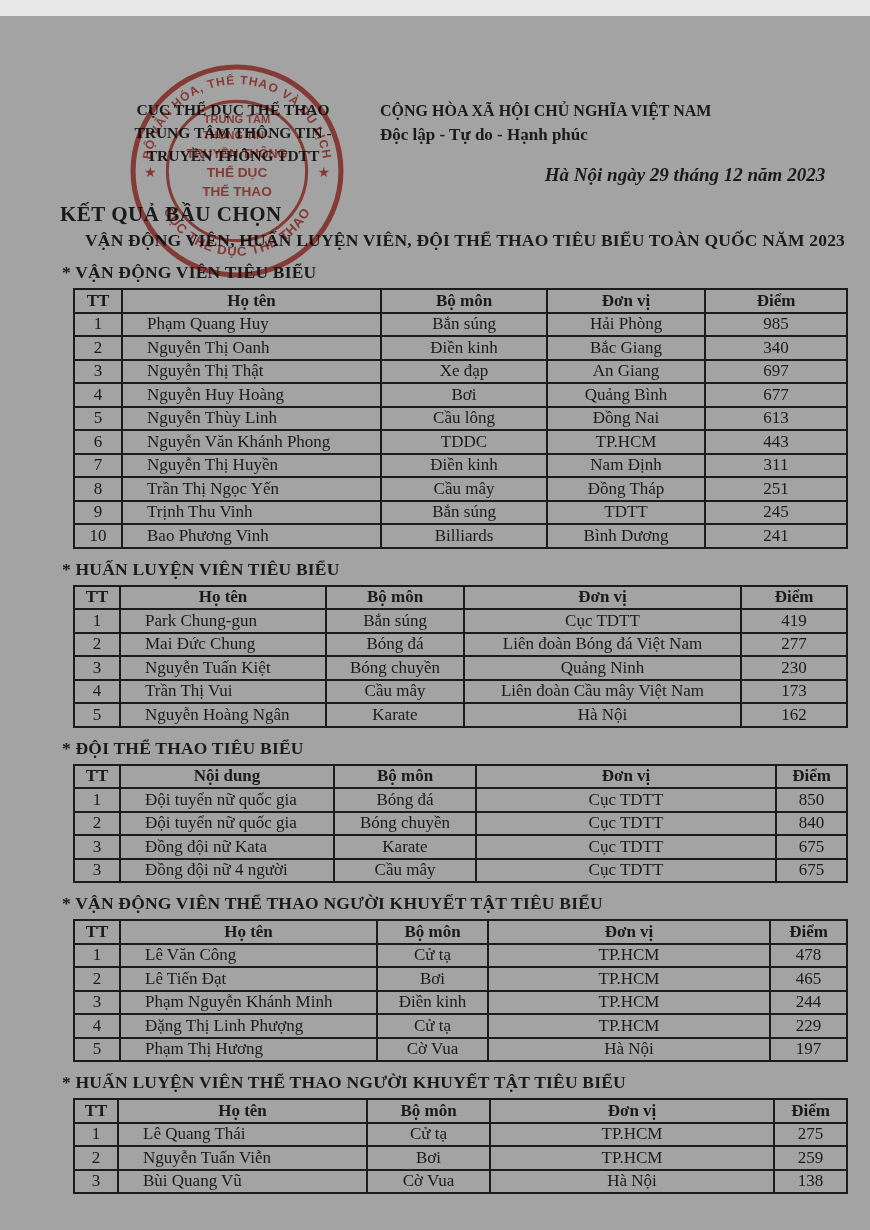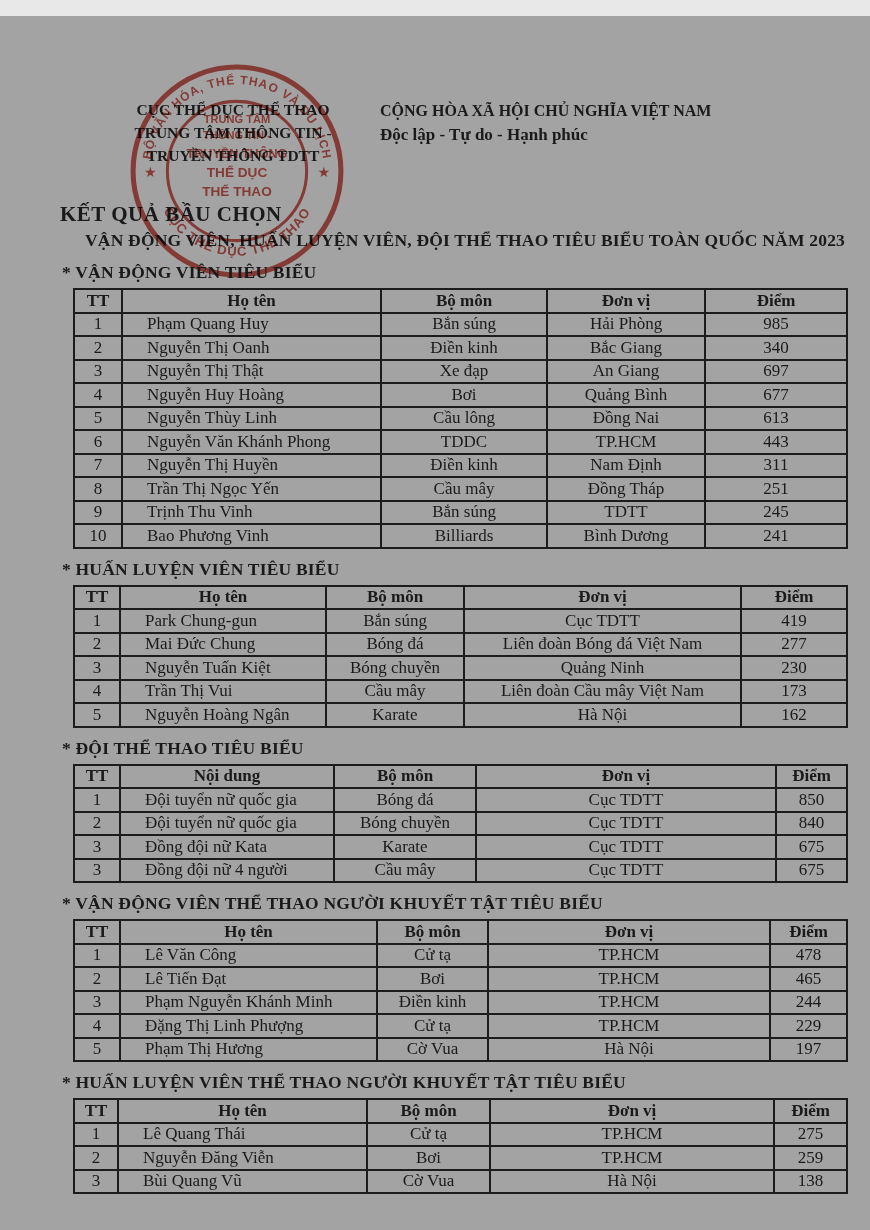--- a/index.html
+++ b/index.html
@@ -71,20 +71,21 @@
     <div class="issuer-line">CỤC THỂ DỤC THỂ THAO</div>
     <div class="issuer-line">TRUNG TÂM THÔNG TIN -</div>
     <div class="issuer-line">TRUYỀN THÔNG TDTT</div>
   </div>
 
   <div class="national">
     <div class="nat-title">CỘNG HÒA XÃ HỘI CHỦ NGHĨA VIỆT NAM</div>
     <div class="nat-motto">Độc lập - Tự do - Hạnh phúc</div>
   </div>
 
+  <div class="date-line">Hà Nội ngày 29 tháng 12 năm 2023</div>
 
   <div class="doc-title">KẾT QUẢ BẦU CHỌN</div>
   <div class="doc-subtitle">VẬN ĐỘNG VIÊN, HUẤN LUYỆN VIÊN, ĐỘI THỂ THAO TIÊU BIỂU TOÀN QUỐC NĂM 2023</div>
 
   <svg class="stamp" viewBox="0 0 220 220" aria-hidden="true">
     <circle cx="110" cy="110" r="103" fill="none" stroke="#c5372c" stroke-width="5"></circle>
     <circle cx="110" cy="110" r="69" fill="none" stroke="#c5372c" stroke-width="3"></circle>
     <defs>
       <path id="arcTop" d="M 24,110 A 86,86 0 1 1 196,110"></path>
       <path id="arcBot" d="M 28,112 A 82,82 0 0 0 192,112"></path>
@@ -347,21 +348,21 @@
         <tbody>
           <tr>
             <td class="c0">1</td>
             <td class="c1">Lê Quang Thái</td>
             <td class="c2">Cử tạ</td>
             <td class="c3">TP.HCM</td>
             <td class="c4">275</td>
           </tr>
           <tr>
             <td class="c0">2</td>
-            <td class="c1">Nguyễn Đăng Viễn</td>
+            <td class="c1">Nguyễn Tuấn Viễn</td>
             <td class="c2">Bơi</td>
             <td class="c3">TP.HCM</td>
             <td class="c4">259</td>
           </tr>
           <tr>
             <td class="c0">3</td>
             <td class="c1">Bùi Quang Vũ</td>
             <td class="c2">Cờ Vua</td>
             <td class="c3">Hà Nội</td>
             <td class="c4">138</td>

